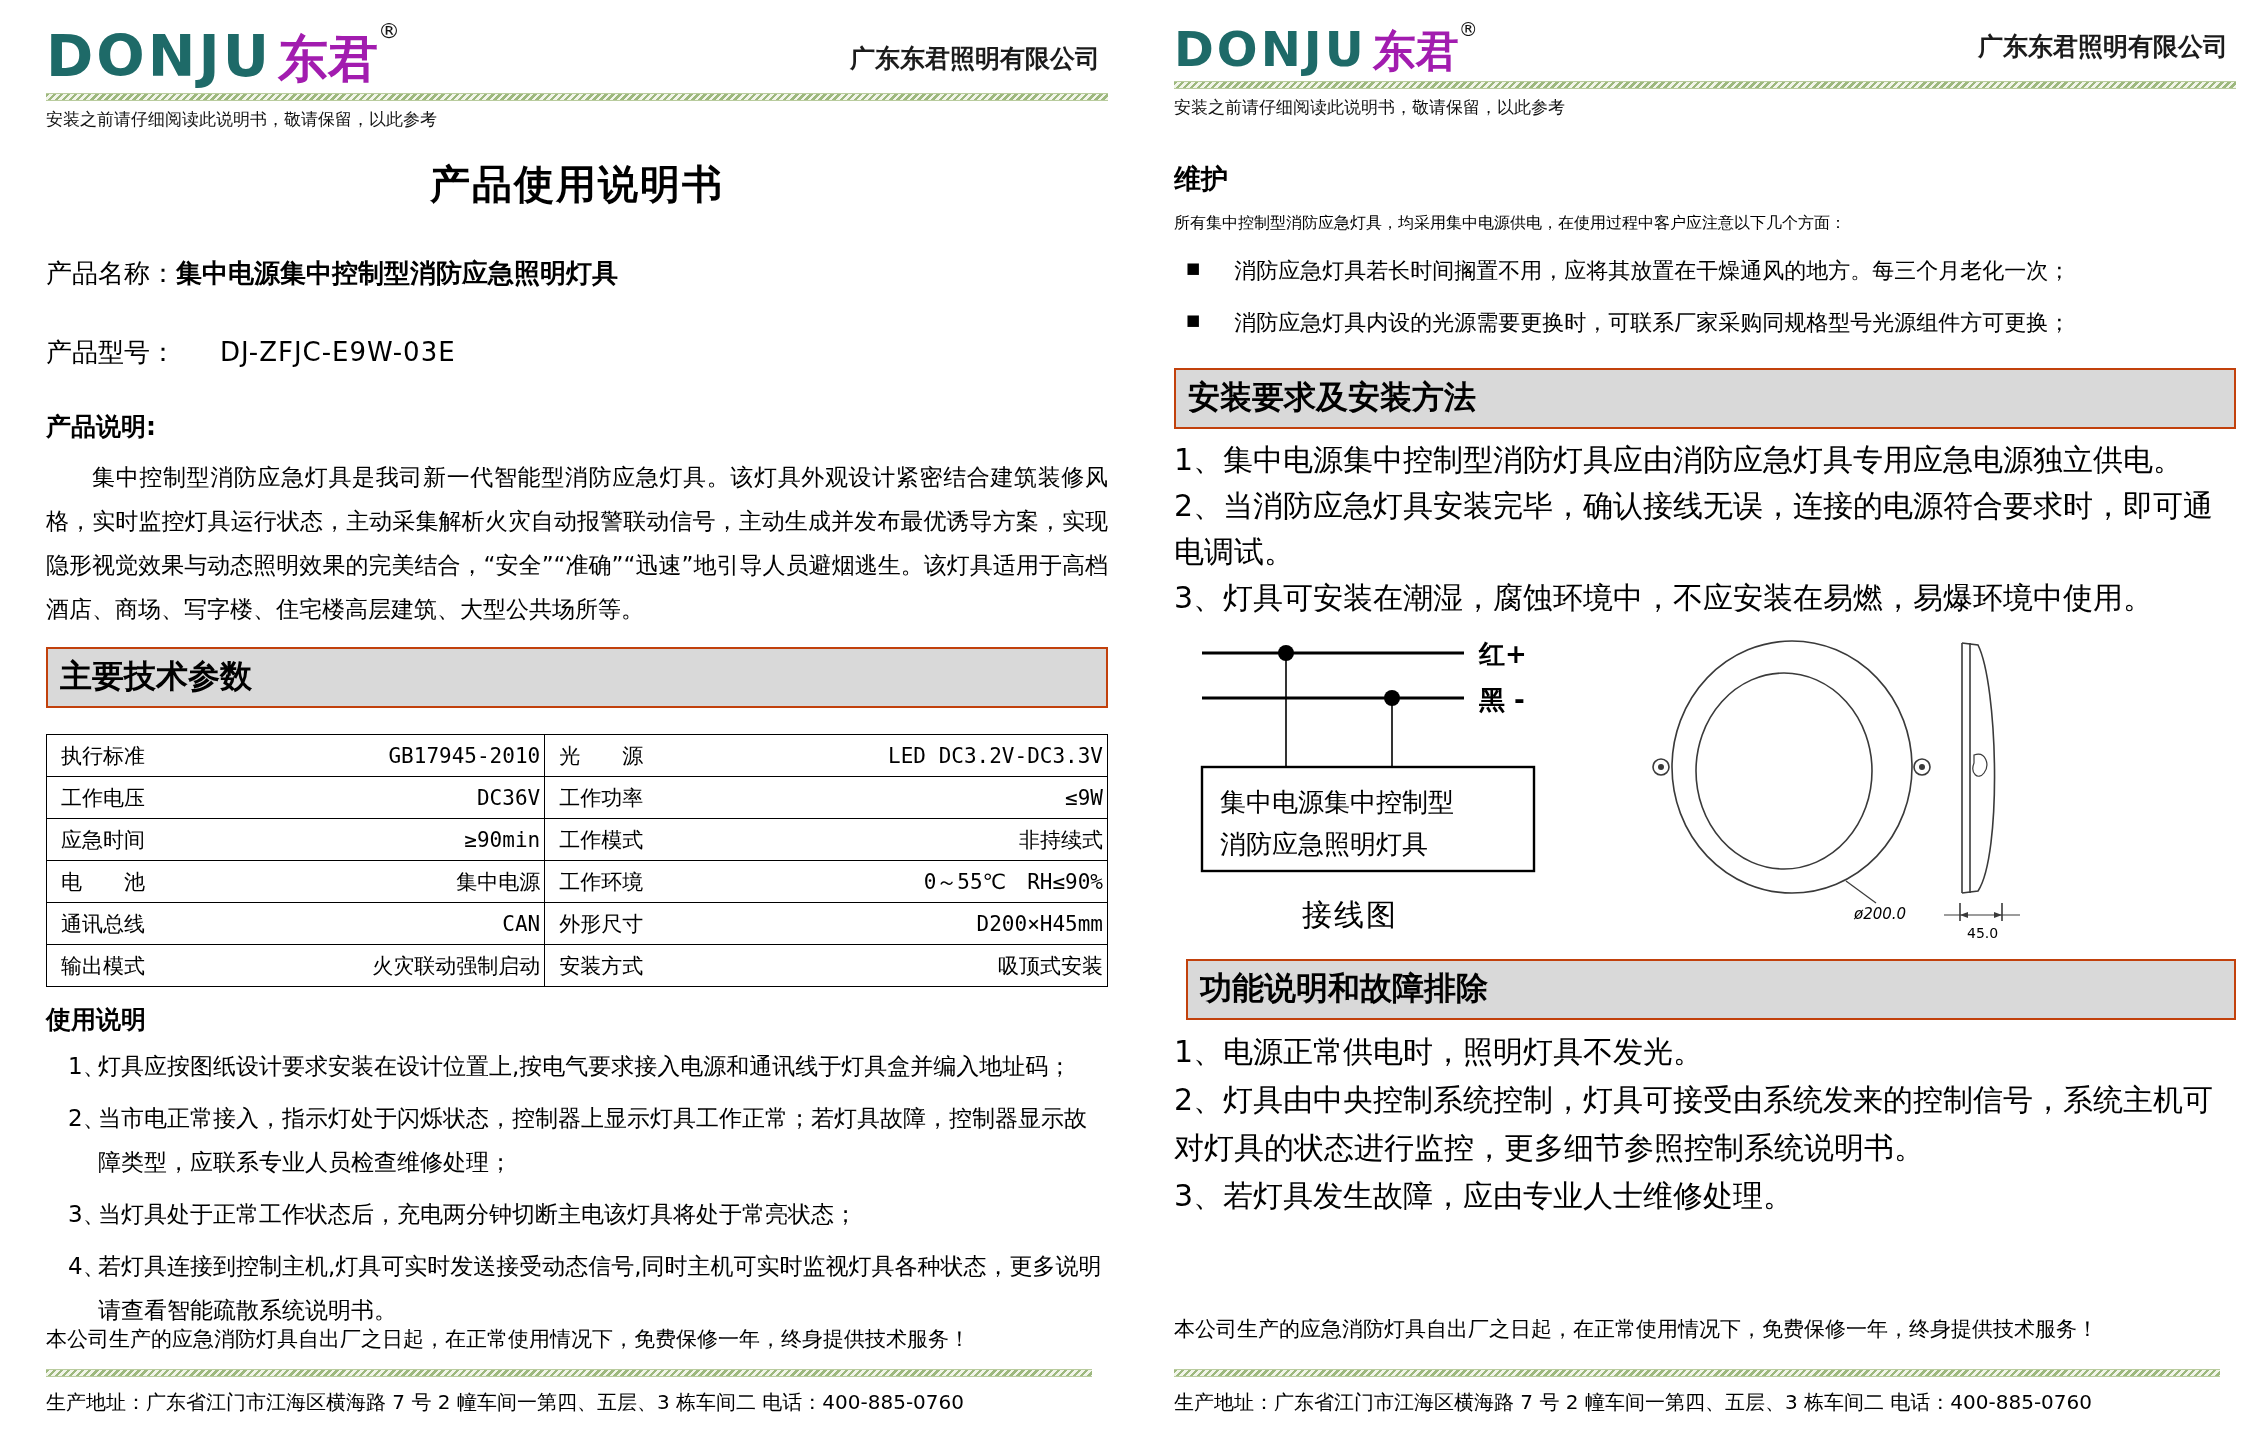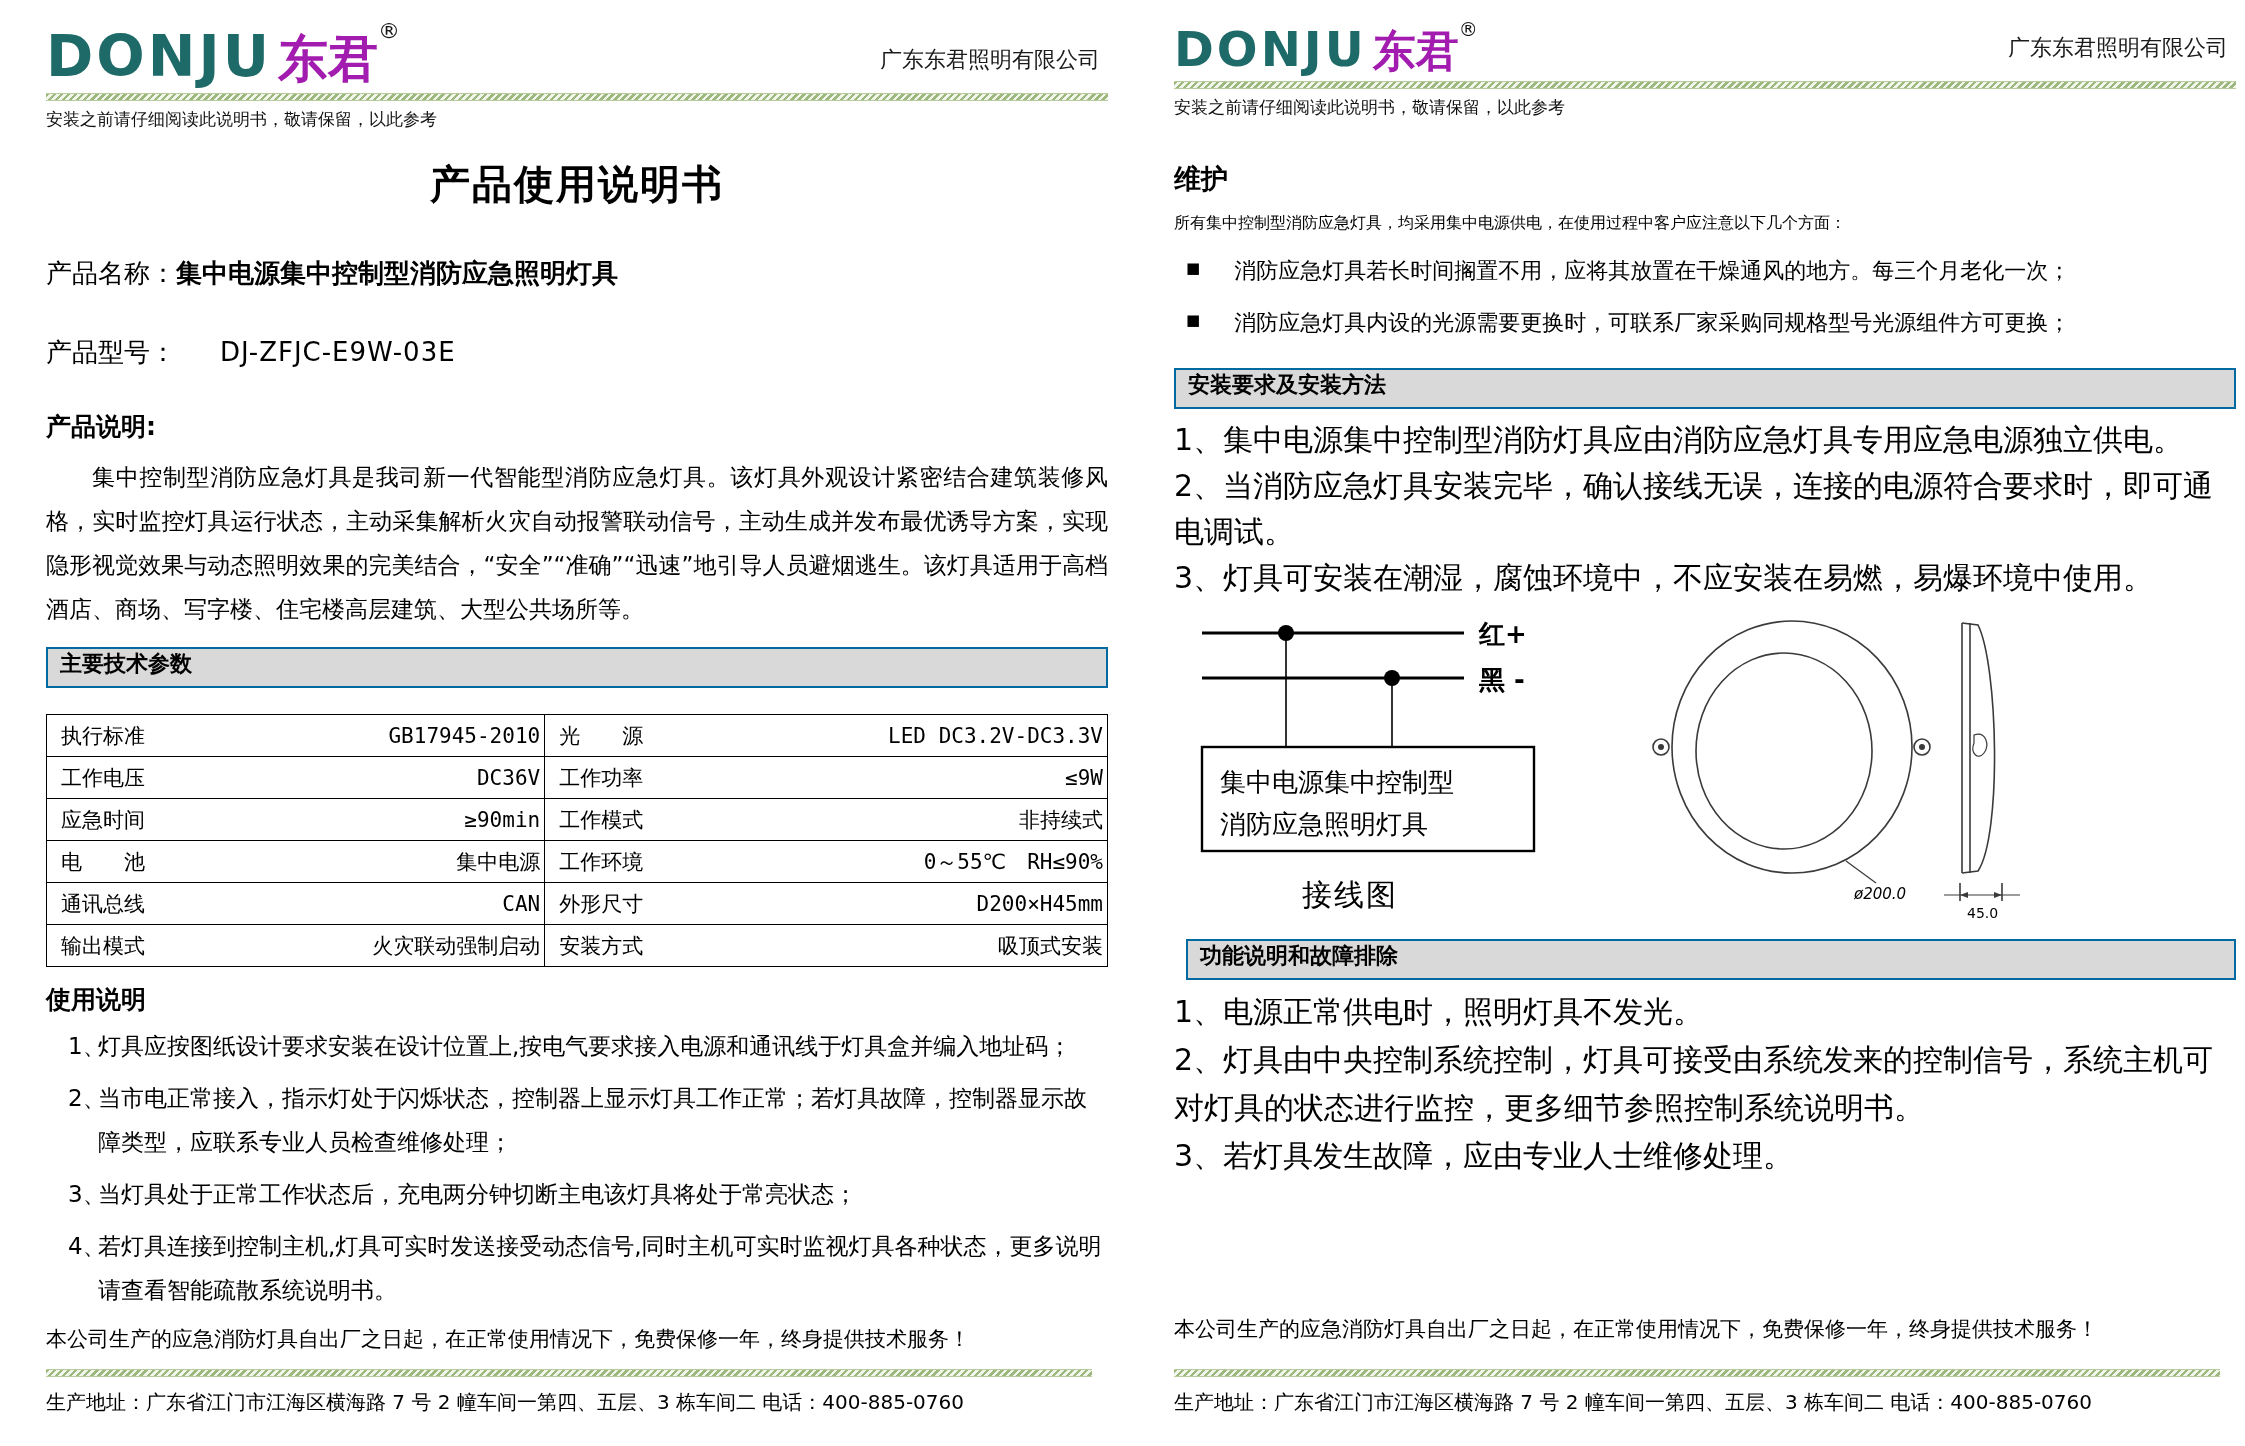--- a/index.html
+++ b/index.html
@@ -16,42 +16,42 @@
   
   .page-header { padding-top:20px; }
   .brand-row { display:flex; align-items:flex-end; justify-content:space-between; padding-right:8px; }
   .logo { white-space:nowrap; line-height:1; }
   .logo .latin { font-weight:800; font-size:57px; letter-spacing:3px; color:#1e6a68; }
   .logo .cn { font-weight:700; font-size:50px; color:#a21caf; margin-left:6px; }
   .logo .reg { font-size:22px; vertical-align:38px; color:#141414; font-weight:400; }
   .page.right .logo .latin { font-size:48px; }
   .page.right .logo .cn { font-size:43px; }
   .page.right .logo .reg { vertical-align:30px; font-size:19px; }
-  .company { font-size:22px; font-weight:400; color:#1b1b1b; padding-bottom:10px; }
+  .company { font-size:25px; font-weight:700; color:#1b1b1b; padding-bottom:10px; }
   .green-rule {
     height:8px; margin-top:8px;
     background:repeating-linear-gradient(135deg,#9db87e 0 2.5px,#f2f5ea 2.5px 5px);
     border-top:1px solid #b9cc9e; border-bottom:1px solid #b9cc9e;
   }
   .notice { font-size:17px; margin-top:7px; color:#111; }
 
   
   .doc-title { text-align:center; font-size:40px; font-weight:800; margin-top:26px; letter-spacing:2px; }
   .kv-row { font-size:26px; margin-top:44px; }
   .kv-row .kv-label { font-weight:400; }
   .kv-row .kv-value { font-weight:700; }
   .kv-row.model .kv-value { font-weight:400; letter-spacing:1px;margin-left:44px; }
   .blk-heading { font-size:25px; font-weight:800; margin-top:40px; }
   .desc-para {
     margin-top:12px; font-size:23px; line-height:44px;
     text-align:justify; text-indent:2em;
   }
   .section-bar {
-    margin-top:16px; background:#d9d9d9; border:2px solid #0369a1;
-    font-size:22px; font-weight:800; padding:0 12px 7px;
+    margin-top:16px; background:#d9d9d9; border:2px solid #c2410c;
+    font-size:32px; font-weight:800; padding:6px 12px 7px;
   }
 
   
   table.specs { width:100%; border-collapse:collapse; margin-top:26px; }
   table.specs td {
     border:1.6px solid #000; height:42px; font-size:21px; padding:0 4px 0 14px;
   }
   .cellwrap { display:flex; align-items:center; }
   .spec-label { width:175px; flex:none; }
   .spec-value { flex:1; text-align:right; font-family:"DejaVu Sans Mono","DejaVu Sans",sans-serif; }

